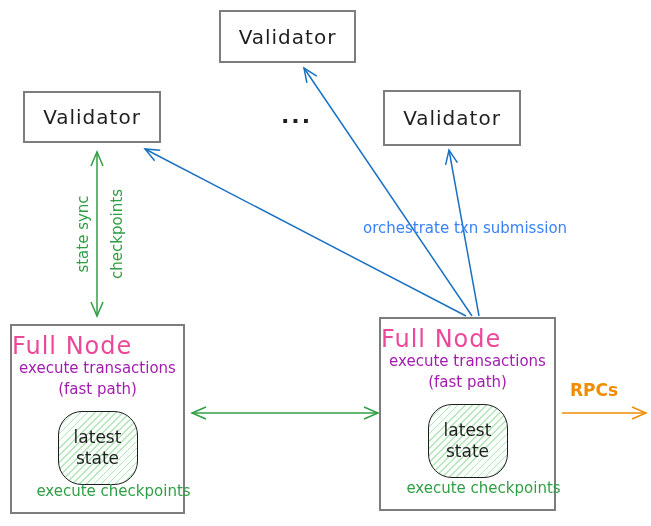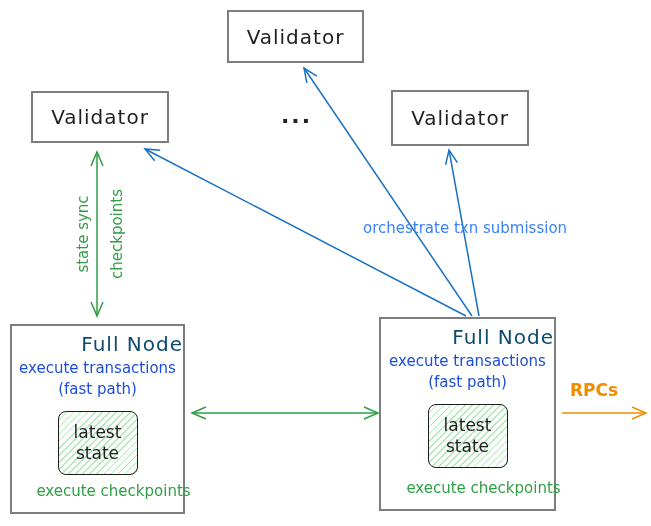--- a/index.html
+++ b/index.html
@@ -22,54 +22,53 @@
     background: #ffffff;
     border: 2px solid #7d7d7d;
     box-sizing: border-box;
   }
   .validator {
     display: flex;
     align-items: center;
     justify-content: center;
     font-size: 20px;
     letter-spacing: 1px;
-    margin-left: 8px;
   }
   .ellipsis {
     position: absolute;
     font-size: 22px;
     font-weight: bold;
     letter-spacing: 2px;
     color: #1e1e1e;
   }
   .fn-title {
     position: absolute;
     top: 6px; left: 0; width: 100%;
-    text-align: right;
-    font-size: 20px;
+    text-align: left;
+    font-size: 24px;
     letter-spacing: 1px;
-    color: #0c4a6e;
+    color: #ec4899;
   }
   .fn-exec {
     position: absolute;
     top: 32px; left: 0; width: 100%;
     text-align: center;
     font-size: 15px;
     line-height: 21px;
-    color: #1d4ed8;
+    color: #a21caf;
     white-space: pre-line;
   }
   .fn-state {
     position: absolute;
     top: 85px; left: 50%;
     transform: translateX(-50%);
-    width: 80px; height: 64px;
+    width: 80px; height: 74px;
     box-sizing: border-box;
     border: 1.5px solid #1e1e1e;
-    border-radius: 8px;
+    border-radius: 24px;
     background: repeating-linear-gradient(135deg, #b7e6bd 0 1.2px, #fbfffb 1.2px 5px);
     display: flex;
     align-items: center;
     justify-content: center;
     text-align: center;
     font-size: 17px;
     line-height: 21px;
     color: #1e1e1e;
     white-space: pre-line;
   }

